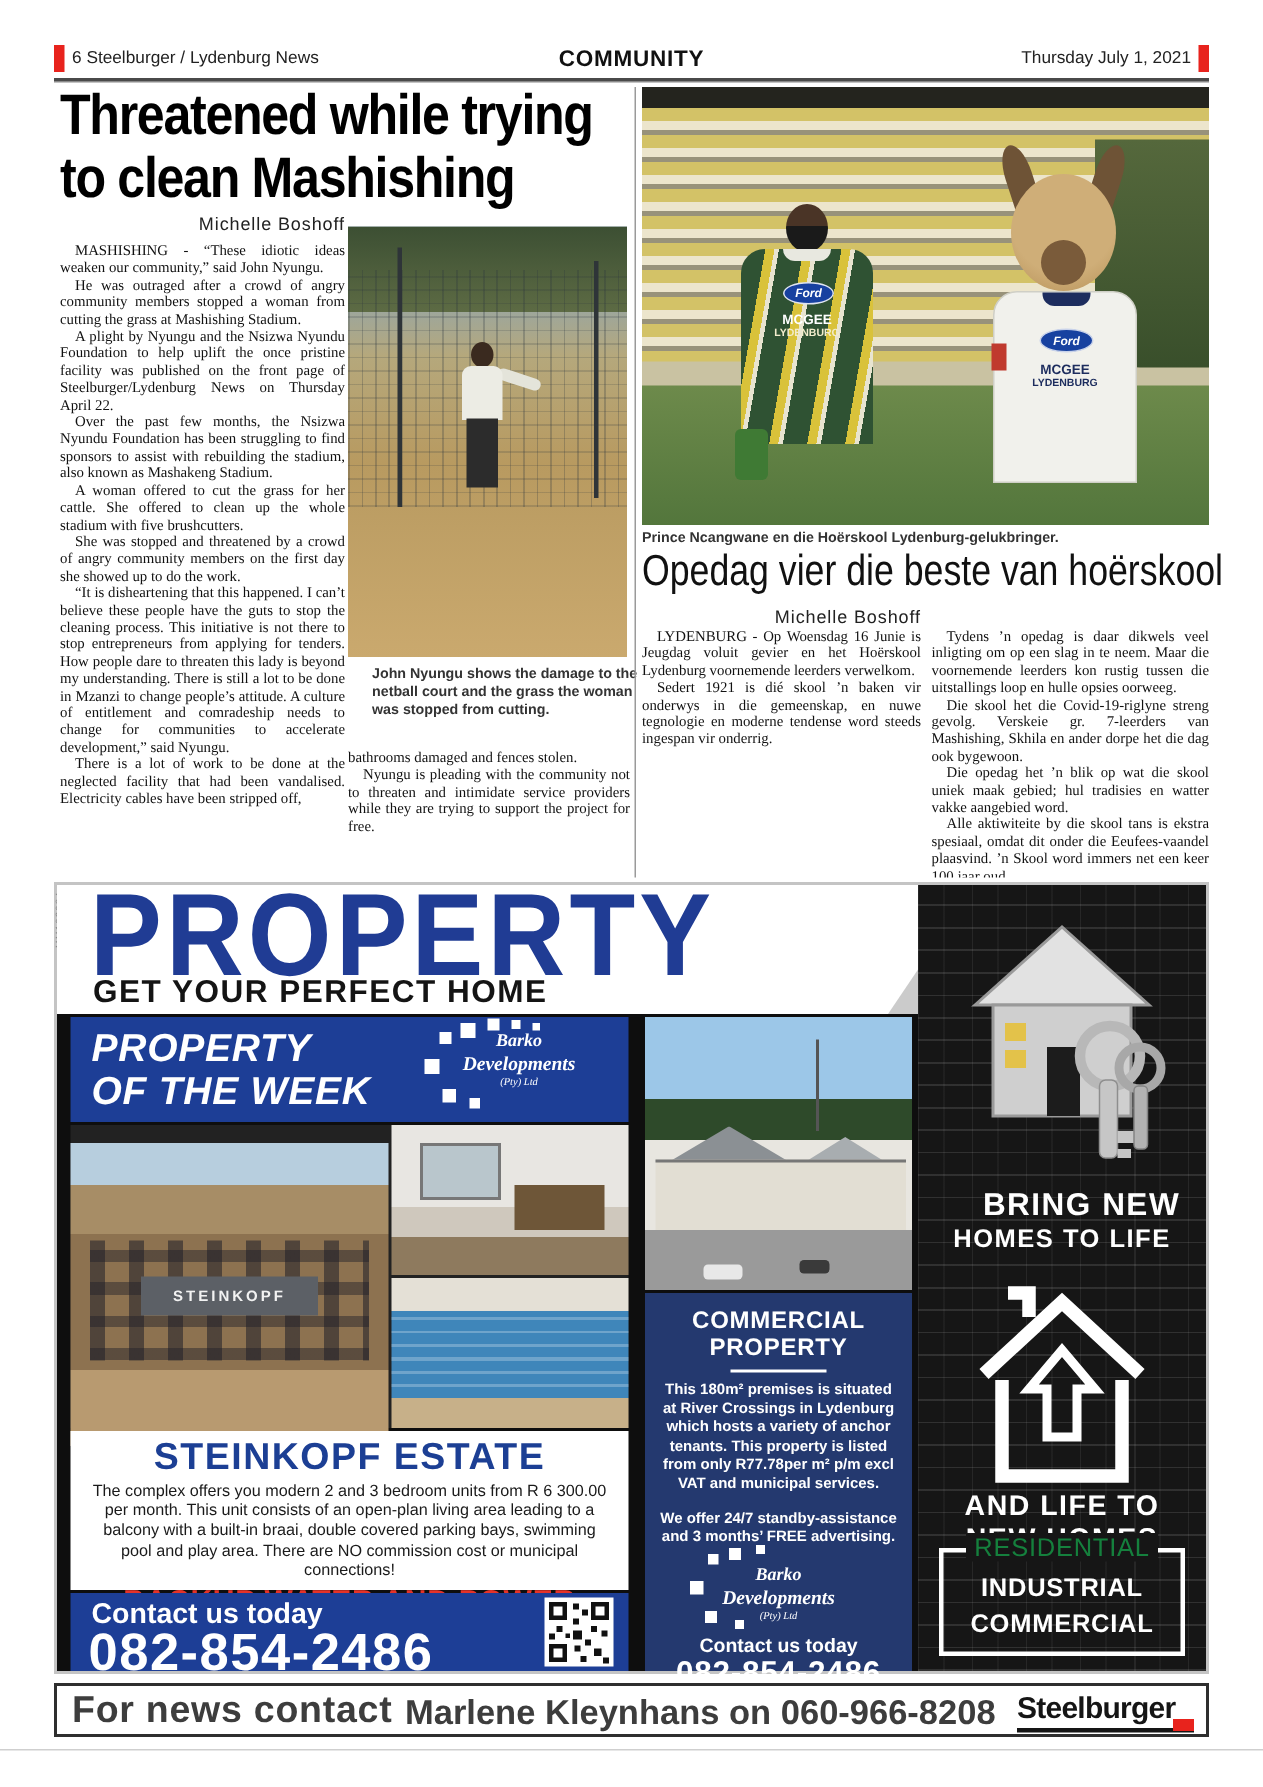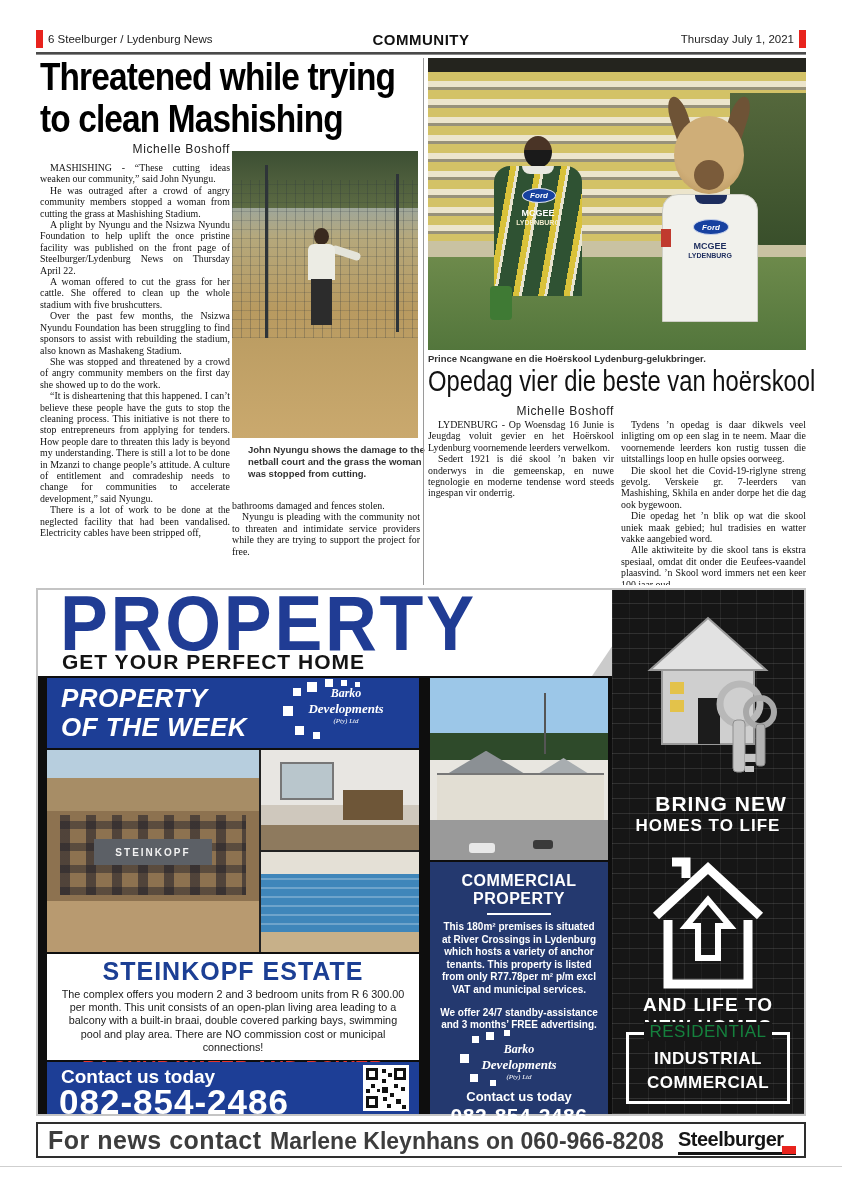--- a/index.html
+++ b/index.html
@@ -81,21 +81,21 @@
   .week-box { position:absolute; left:9px; top:88px; width:372px; height:70px; background:#1d3e96; }
   .week-box .wb-title { position:absolute; left:14px; top:6px; font-size:26px; line-height:29px; font-weight:800; font-style:italic; color:#fff; letter-spacing:.5px; }
   .barko { text-align:center; color:#fff; font-family:"Liberation Serif", serif; font-style:italic; position:relative; }
   .barko .sq { position:absolute; background:#fff; }
   .barko .b-n1 { font-size:12px; font-weight:bold; }
   .barko .b-n2 { font-size:13px; font-weight:bold; }
   .barko .b-n3 { font-size:7px; }
   .barko-week { position:absolute; right:18px; top:8px; width:110px; }
 
   .collage { position:absolute; left:9px; top:160px; width:372px; height:202px; background:#222; }
-  .coll-left { position:absolute; left:0; top:0; width:212px; height:202px; background:linear-gradient(180deg,#b7cede 0 14%, #a78d66 14% 30%, #8d7250 30% 75%, #b89a70 75% 100%); overflow:hidden; }
+  .coll-left { position:absolute; left:0; top:12px; width:212px; height:202px; background:linear-gradient(180deg,#b7cede 0 14%, #a78d66 14% 30%, #8d7250 30% 75%, #b89a70 75% 100%); overflow:hidden; }
   .coll-left .win { position:absolute; left:6%; top:32%; width:88%; height:40%; background: repeating-linear-gradient(90deg, rgba(30,30,40,.55) 0 10px, transparent 10px 26px), repeating-linear-gradient(0deg, rgba(30,30,40,.45) 0 8px, transparent 8px 22px); }
   .coll-left .sign { position:absolute; left:22%; top:44%; width:56%; height:13%; background:#5c6066; display:flex; align-items:center; justify-content:center; color:#f2f2f2; font-size:10px; font-weight:bold; letter-spacing:2px; }
   .coll-rt { position:absolute; left:214px; top:0; width:158px; height:100px; background:linear-gradient(180deg,#e8e6e2 0 55%, #cfc8bd 55% 75%, #8e7a5e 75%); }
   .coll-rt .mirror { position:absolute; left:12%; top:12%; width:34%; height:38%; background:#b9c6cc; border:2px solid #777; }
   .coll-rt .vanity { position:absolute; right:10%; top:40%; width:38%; height:30%; background:#6e5638; }
   .coll-rb { position:absolute; left:214px; top:102px; width:158px; height:100px; background:linear-gradient(180deg,#e4e0d6 0 22%, #3f86ba 22% 80%, #c7b089 80%); }
   .coll-rb .ripple { position:absolute; left:0; top:26%; width:100%; height:50%; background:repeating-linear-gradient(180deg, rgba(255,255,255,.25) 0 2px, transparent 2px 9px); }
 
   .info-box { position:absolute; left:9px; top:364px; width:372px; height:106px; background:#fff; text-align:center; }
   .info-box .ib-title { margin-top:3px; font-size:25px; font-weight:800; color:#1c3f94; letter-spacing:1px; }
@@ -148,25 +148,25 @@
   </div>
   <div class="hdr-rule"></div>
 
   <div class="headline1">
     <div>Threatened while trying</div>
     <div>to clean Mashishing</div>
   </div>
   <div class="byline byline1">Michelle Boshoff</div>
 
   <div class="col-a1 serif-body">
-    <p>MASHISHING - “These cutting ideas weaken our community,” said John Nyungu.</p>
+    <p>MASHISHING - “These idiotic ideas weaken our community,” said John Nyungu.</p>
     <p>He was outraged after a crowd of angry community members stopped a woman from cutting the grass at Mashishing Stadium.</p>
     <p>A plight by Nyungu and the Nsizwa Nyundu Foundation to help uplift the once pristine facility was published on the front page of Steelburger/Lydenburg News on Thursday April 22.</p>
+    <p>Over the past few months, the Nsizwa Nyundu Foundation has been struggling to find sponsors to assist with rebuilding the stadium, also known as Mashakeng Stadium.</p>
     <p>A woman offered to cut the grass for her cattle. She offered to clean up the whole stadium with five brushcutters.</p>
-    <p>Over the past few months, the Nsizwa Nyundu Foundation has been struggling to find sponsors to assist with rebuilding the stadium, also known as Mashakeng Stadium.</p>
     <p>She was stopped and threatened by a crowd of angry community members on the first day she showed up to do the work.</p>
     <p>“It is disheartening that this happened. I can’t believe these people have the guts to stop the cleaning process. This initiative is not there to stop entrepreneurs from applying for tenders. How people dare to threaten this lady is beyond my understanding. There is still a lot to be done in Mzanzi to change people’s attitude. A culture of entitlement and comradeship needs to change for communities to accelerate development,” said Nyungu.</p>
     <p>There is a lot of work to be done at the neglected facility that had been vandalised. Electricity cables have been stripped off,</p>
   </div>
 
   <div class="photo1">
     <div class="trees"></div>
     <div class="net"></div>
     <div class="pole1"></div>
     <div class="pole2"></div>

